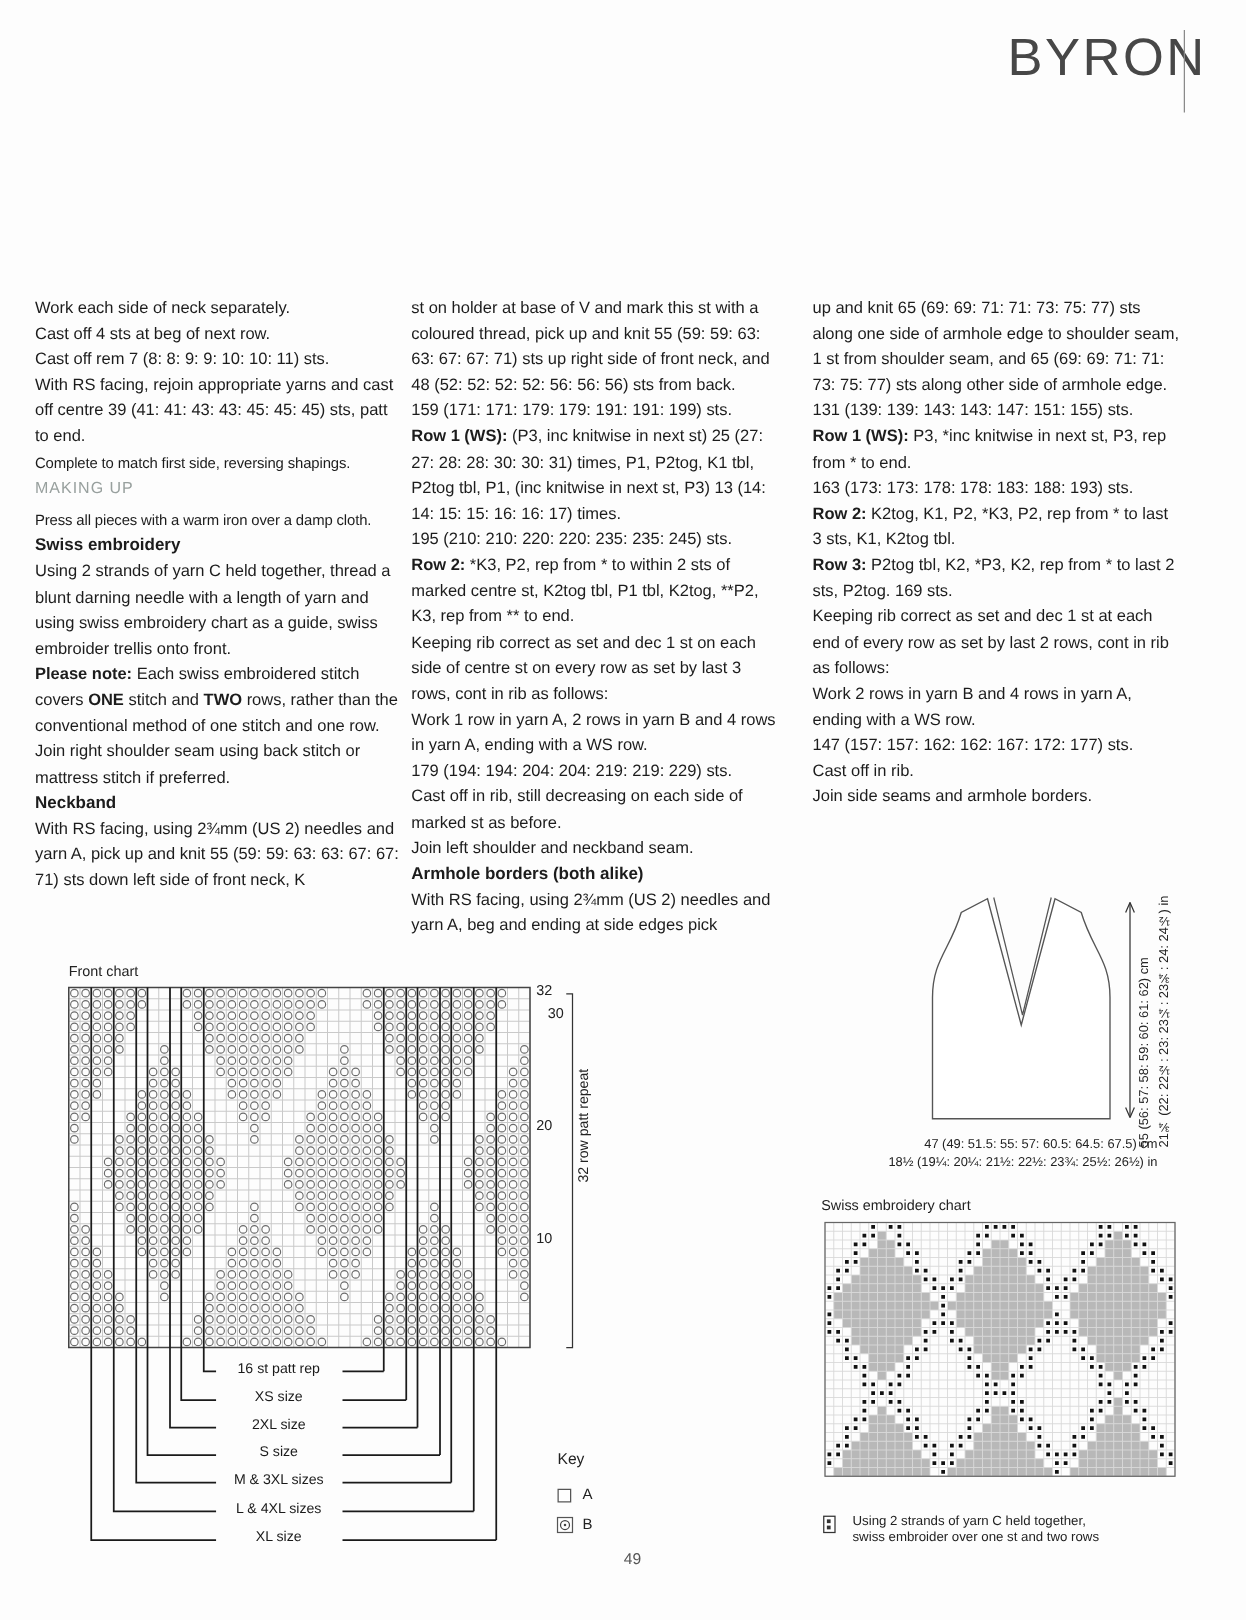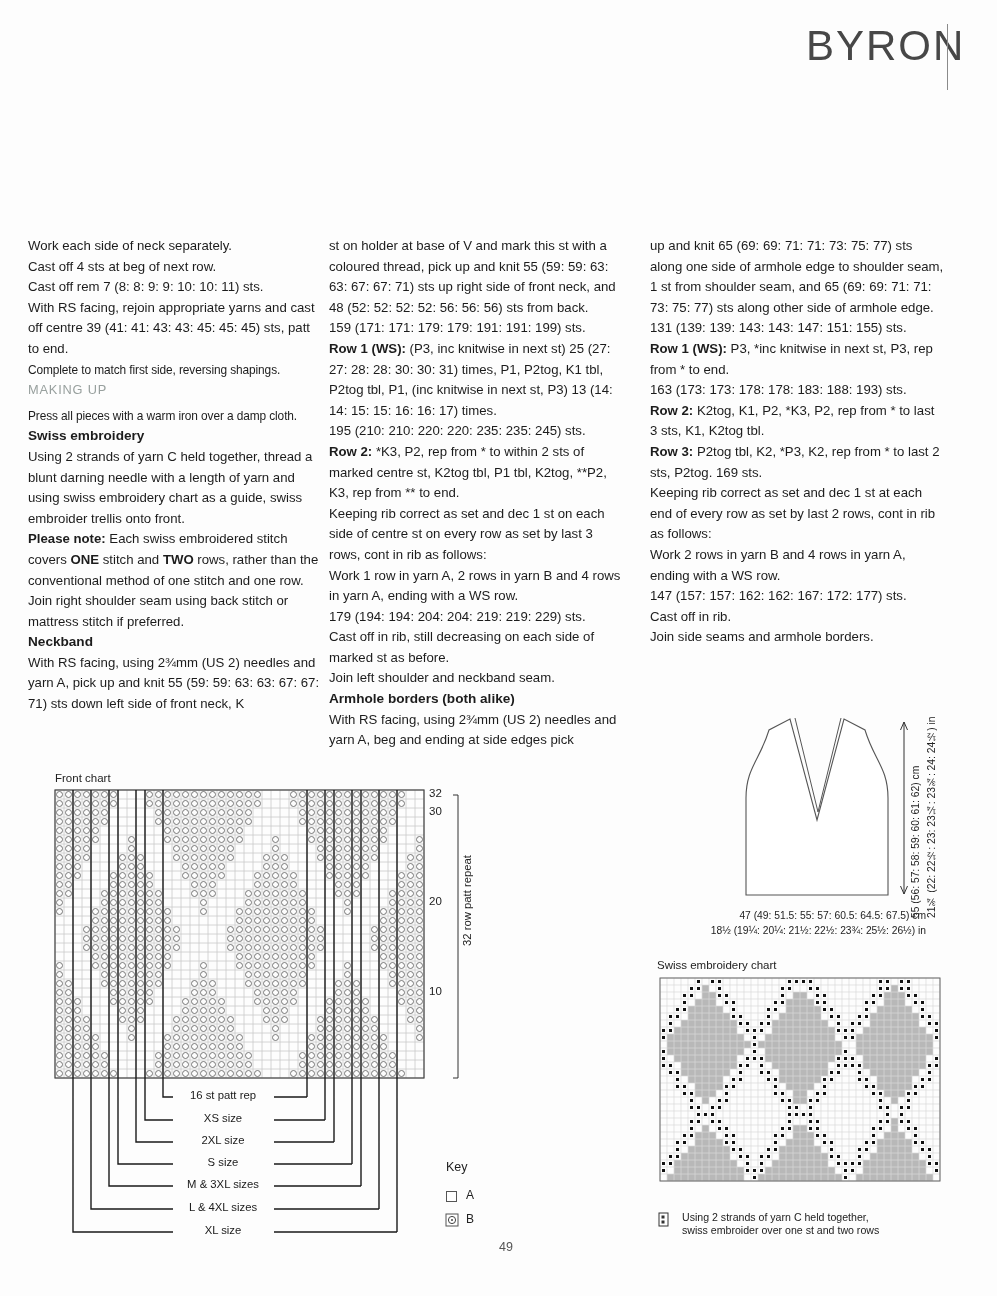--- a/index.html
+++ b/index.html
@@ -908,21 +908,21 @@
           <circle cx="369.5" cy="244.5" r="3"></circle>
           <circle cx="369.5" cy="253.5" r="3"></circle>
           <circle cx="369.5" cy="262.5" r="3"></circle>
         </g>
         <rect x="5" y="15" width="369" height="288" fill="none" stroke="#444" stroke-width="1.2"></rect>
         <path d="M113 15V322H123M224 322H257M257 15V322M95 15V345H123M224 345H275M275 15V345M86 15V367H123M224 367H284M284 15V367M68 15V389H123M224 389H302M302 15V389M59 15V411H123M224 411H311M311 15V411M41 15V434H123M224 434H329M329 15V434M23 15V457H123M224 457H347M347 15V457" stroke="#1a1a1a" stroke-width="1.4" fill="none"></path>
         <path d="M403 20H408V303H403" stroke="#333" stroke-width="1" fill="none"></path>
       </svg></div>
 
   <div class="abs row-num" style="left:429px; top:787px;">32</div>
-  <div class="abs row-num" style="left:429px; top:805px;">30</div>
+  <div class="abs row-num" style="left:429px; top:805px;text-align:right;">30</div>
   <div class="abs row-num" style="left:429px; top:895px;">20</div>
   <div class="abs row-num" style="left:429px; top:985px;">10</div>
 
   <div class="abs vrot repeat-label">32 row patt repeat</div>
 
   <div id="size-labels">
       <div class="size-label" style="top: 1089px;">16 st patt rep</div>
       <div class="size-label" style="top: 1112px;">XS size</div>
       <div class="size-label" style="top: 1134px;">2XL size</div>
       <div class="size-label" style="top: 1156px;">S size</div>

